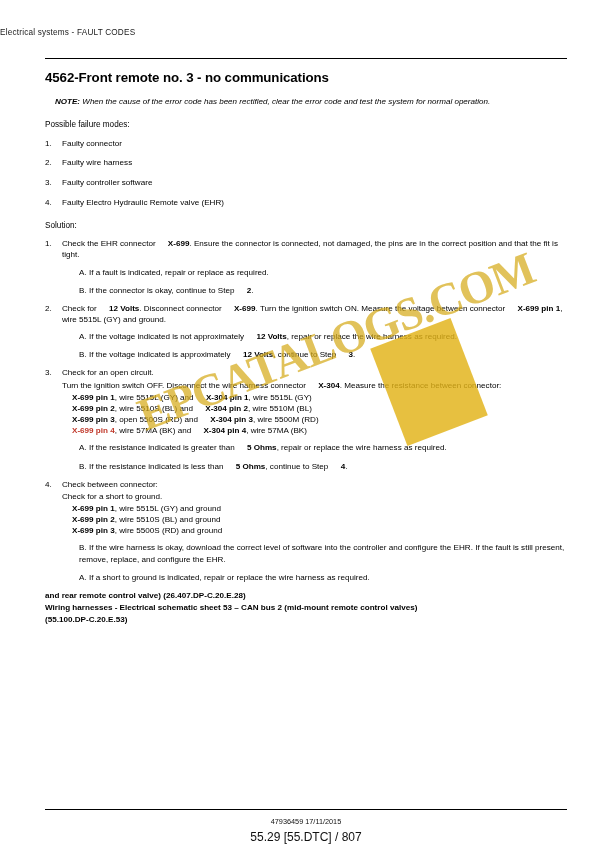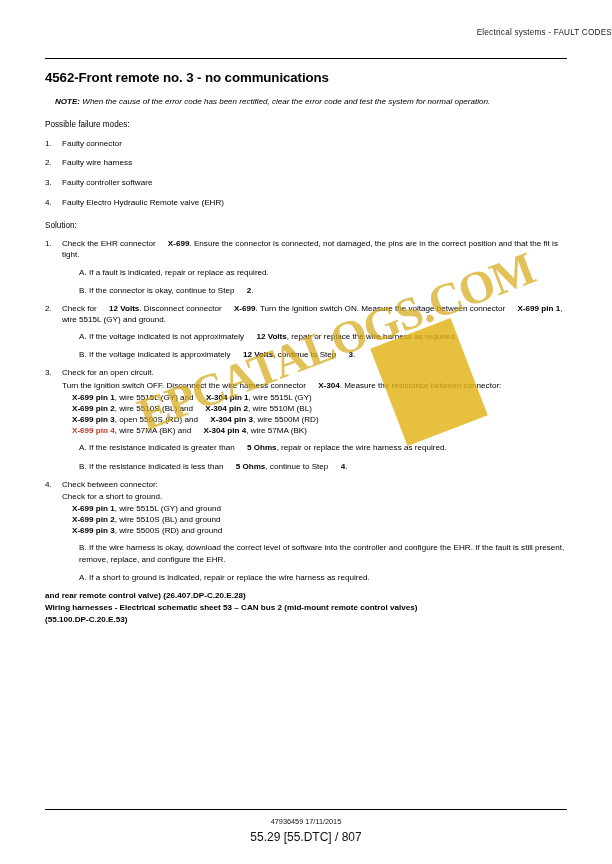--- a/index.html
+++ b/index.html
@@ -16,25 +16,24 @@
   }
   .page {
     position: absolute;
     inset: 0;
     padding: 0;
   }
   
   .header {
     position: absolute;
     top: 28px; left: 0; right: 0;
-    text-align: right;
+    text-align: left;
     font-size: 8.2px;
     letter-spacing: .2px;
     color: #1a1a1a;
-    margin-left: 28px;
   }
   .rule {
     position: absolute;
     left: 45px; right: 45px;
     border-top: 1.1px solid #000;
   }
   .rule-top { top: 58px; }
   .rule-bottom { bottom: 54px; }
 
   

